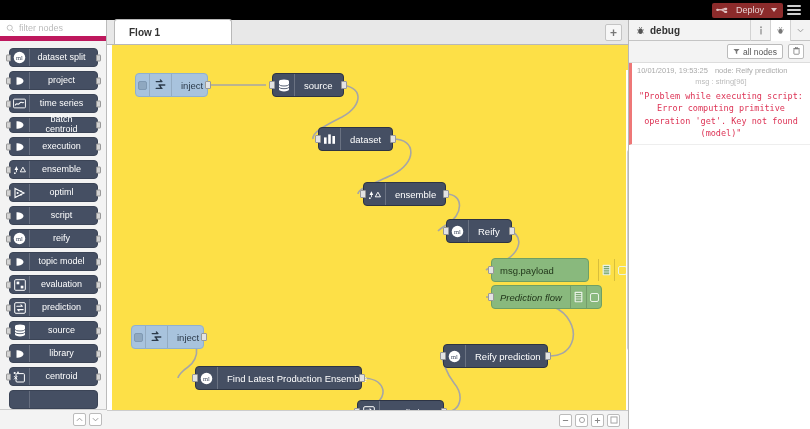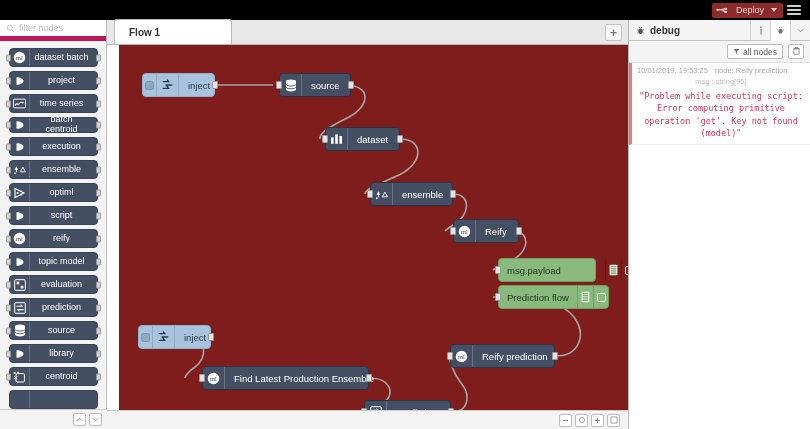--- a/index.html
+++ b/index.html
@@ -99,22 +99,22 @@
     display: flex; align-items: center; padding: 0 14px; font-size: 10px; color: #333;
     cursor: pointer;
   }
   .tab-add {
     position: absolute; right: 6px; top: 4px; width: 17px; height: 17px;
     background: #f7f7f7; border: 1px solid #c4c4c4; border-radius: 2px;
     display: flex; align-items: center; justify-content: center;
     font-size: 12px; color: #777; cursor: pointer; line-height: 1;
   }
   .canvas {
-    position: absolute; top: 25px; left: 12px; width: 521px; height: 365px;
-    background: #7f1d1d; overflow: hidden;
+    position: absolute; top: 25px; left: 5px; width: 521px; height: 365px;
+    background: #fde047; overflow: hidden;
   }
   .canvas svg.links { position: absolute; top: 0; left: 0; width: 521px; height: 365px; }
   .canvas-footer {
     position: absolute; bottom: 0; left: 0; width: 521px; height: 19px;
     background: #f3f3f3; border-top: 1px solid #ccc;
     display: flex; align-items: center; justify-content: flex-end; gap: 3px; padding-right: 8px;
   }
   .vscroll {
     position: absolute; right: 0; top: 25px; width: 7px; height: 365px;
     background: #fff;
@@ -160,21 +160,21 @@
     width: 16px; height: 100%; display: flex; align-items: center; justify-content: center;
     border-left: 1px solid rgba(0,0,0,.15);
   }
   .fnode .rgt .sw b { display:block; width: 9px; height: 9px; border: 1.5px solid #e9f2e6; border-radius: 2px; }
   .fport {
     position: absolute; width: 6px; height: 8px; background: #e3e3e3;
     border: 1px solid #999; border-radius: 1px; top: 50%; transform: translateY(-50%);
   }
   .fport.in { left: -4px; }
   .fport.out { right: -4px; }
-  .italic { }
+  .italic { font-style: italic; }
 
   
   .rside {
     position: absolute; left: 628px; top: 0; width: 182px; height: 409px;
     background: #f3f3f3; border-left: 1px solid #b8b8b8; text-align: center;
   }
   .rs-head {
     height: 21px; background: #f3f3f3; border-bottom: 1px solid #c4c4c4;
     display: flex; align-items: center; padding-left: 7px; gap: 5px;
   }
@@ -260,21 +260,21 @@
       <div class="palette-scroll" id="palette-list">
           <div class="pnode">
             <span class="port in"></span>
             <span class="icon-cell">
               <svg width="13" height="13" viewBox="0 0 14 14">
                 <circle cx="7" cy="7" r="6.2" fill="#ffffff"></circle>
                 <text x="7" y="9.6" font-size="7" text-anchor="middle" fill="#454f63" font-family="Liberation Serif, serif">ml</text>
               </svg>
             </span>
             <span class="plabel">
-              <span style="display:block">dataset batch</span>
+              <span style="display:block">dataset split</span>
             </span>
             <span class="port out"></span>
           </div>
           <div class="pnode">
             <span class="port in"></span>
             <span class="icon-cell">
               <svg width="12" height="12" viewBox="0 0 12 12">
                 <path d="M2.5 2.2 C6 2.2 9.5 3.6 9.5 6 C9.5 8.4 6 9.8 2.5 9.8 Z" fill="#ffffff"></path>
               </svg>
             </span>

